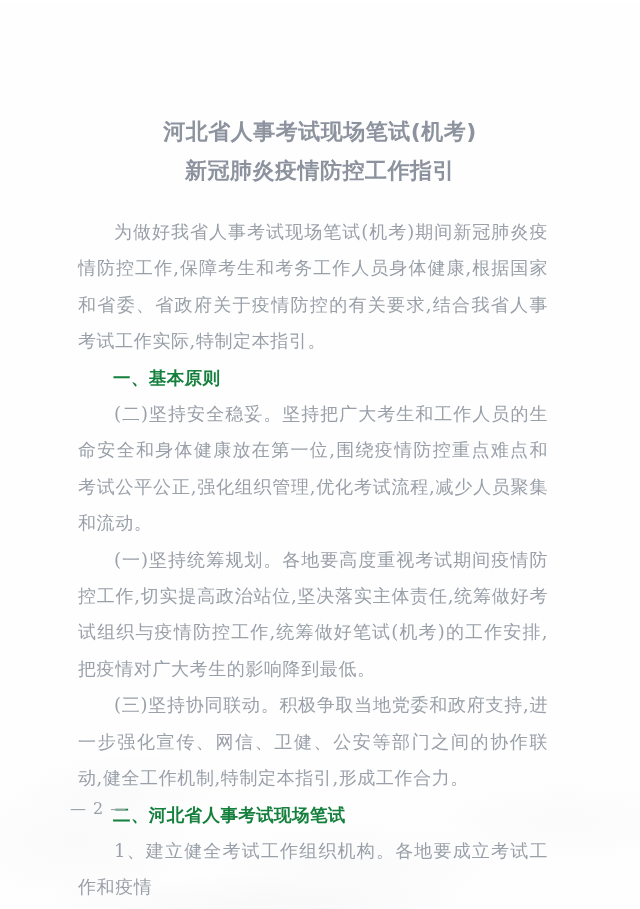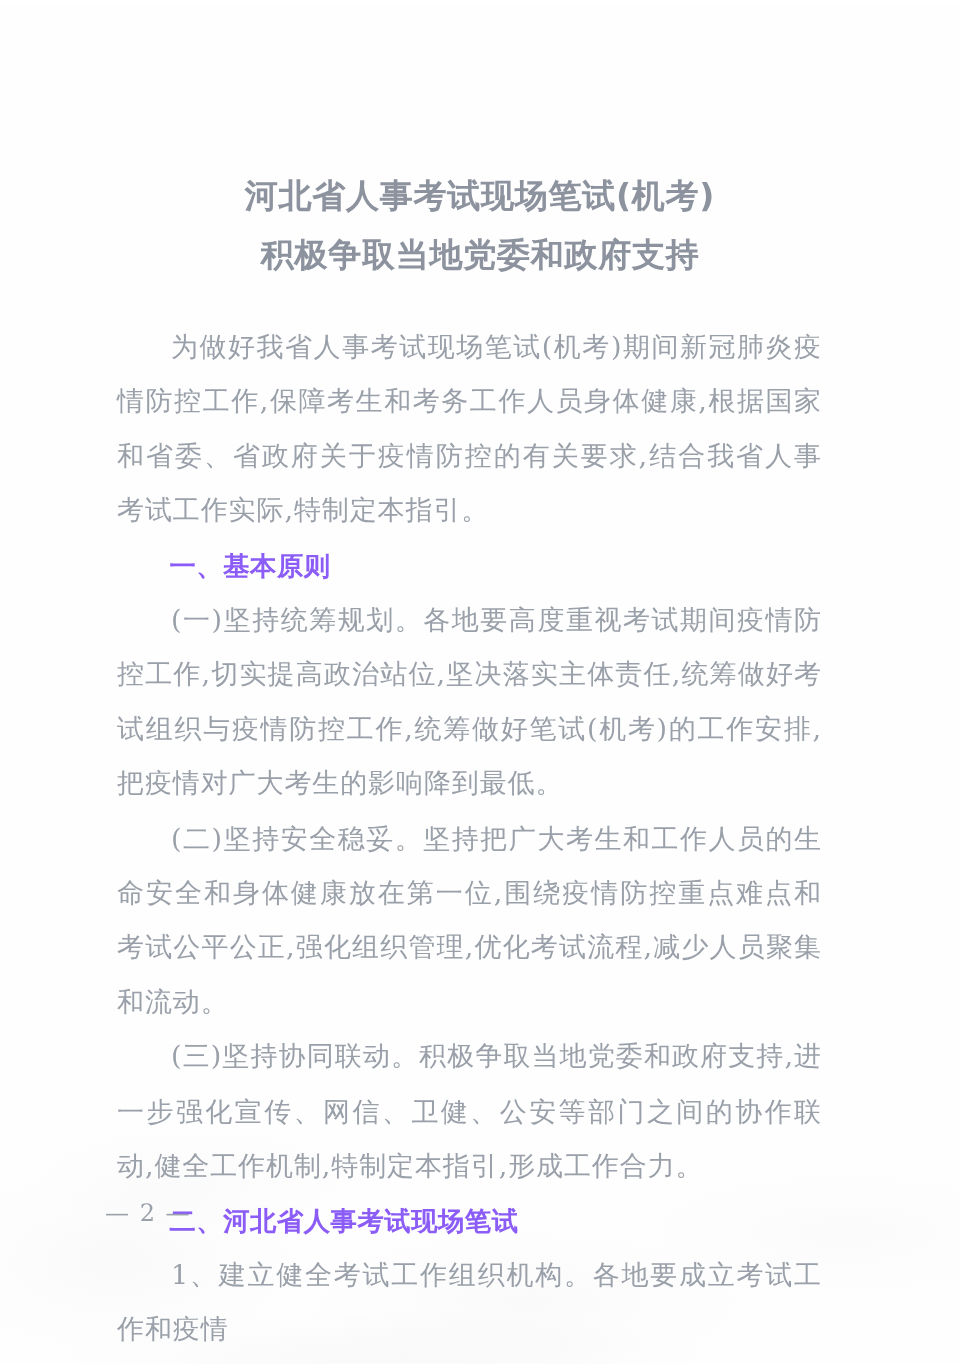--- a/index.html
+++ b/index.html
@@ -76,21 +76,21 @@
     line-height: 36.4px;
     text-align: justify;
     text-justify: inter-ideograph;
     text-indent: 2em;
     letter-spacing: 0.6px;
     font-family: "DejaVu Serif", "Liberation Serif", serif;
   }
 
   h2.heading {
     margin: 0;
-    color: #8b5cf6;
+    color: #15803d;
     font-family: "DejaVu Sans", "Liberation Sans", sans-serif;
     font-weight: bold;
     font-size: 17.5px;
     line-height: 36.4px;
     text-indent: 2em;
     letter-spacing: 0.4px;
   }
 
   
   .footer {
@@ -109,32 +109,32 @@
 </head>
 <body>
 
 <div class="page">
   <div class="paper-grain"></div>
 
   <div class="content">
 
     <h1 class="doc-title">
       <span class="tline">河北省人事考试现场笔试(机考)</span>
-      <span class="tline">积极争取当地党委和政府支持</span>
+      <span class="tline">新冠肺炎疫情防控工作指引</span>
     </h1>
 
     <div class="body-block">
 
       <p class="para">为做好我省人事考试现场笔试(机考)期间新冠肺炎疫情防控工作,保障考生和考务工作人员身体健康,根据国家和省委、省政府关于疫情防控的有关要求,结合我省人事考试工作实际,特制定本指引。</p>
 
       <h2 class="heading">一、基本原则</h2>
 
+      <p class="para">(二)坚持安全稳妥。坚持把广大考生和工作人员的生命安全和身体健康放在第一位,围绕疫情防控重点难点和考试公平公正,强化组织管理,优化考试流程,减少人员聚集和流动。</p>
+
       <p class="para">(一)坚持统筹规划。各地要高度重视考试期间疫情防控工作,切实提高政治站位,坚决落实主体责任,统筹做好考试组织与疫情防控工作,统筹做好笔试(机考)的工作安排,把疫情对广大考生的影响降到最低。</p>
-
-      <p class="para">(二)坚持安全稳妥。坚持把广大考生和工作人员的生命安全和身体健康放在第一位,围绕疫情防控重点难点和考试公平公正,强化组织管理,优化考试流程,减少人员聚集和流动。</p>
 
       <p class="para">(三)坚持协同联动。积极争取当地党委和政府支持,进一步强化宣传、网信、卫健、公安等部门之间的协作联动,健全工作机制,特制定本指引,形成工作合力。</p>
 
       <h2 class="heading">二、河北省人事考试现场笔试</h2>
 
 
       <p class="para">1、建立健全考试工作组织机构。各地要成立考试工作和疫情</p>
 
     </div>
   </div>

